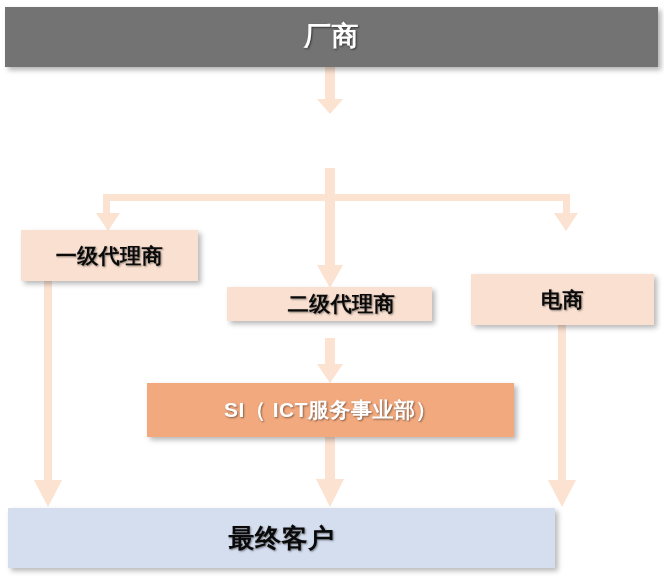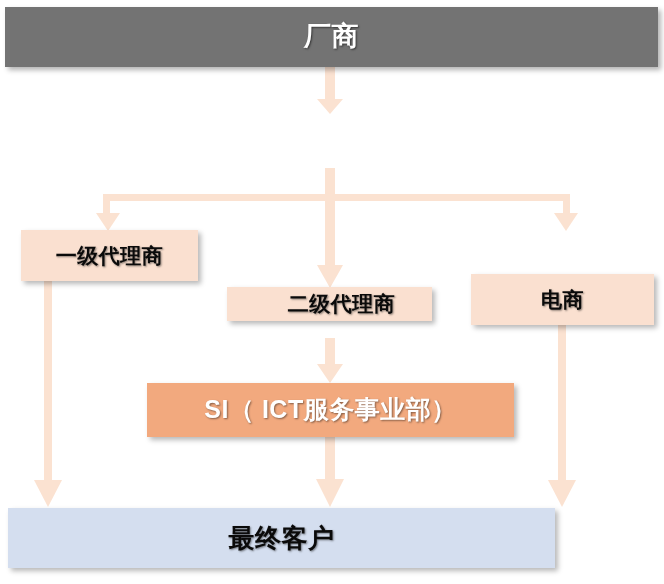--- a/index.html
+++ b/index.html
@@ -87,21 +87,21 @@
 
   
   #node-si {
     left: 147px; top: 383px;
     width: 367px; height: 54px;
     background: #F2A97E;
     box-shadow: 3px 3px 5px rgba(0,0,0,0.28);
   }
   #node-si .label {
     color: #ffffff;
-    font-size: 25px;
+    font-size: 21px;
     text-shadow: 1px 1px 2px rgba(0,0,0,0.45);
   }
 
   
   #node-customer {
     left: 8px;  top: 508px;
     width: 547px; height: 60px;
     background: #D4DEEF;
     box-shadow: 3px 3px 5px rgba(0,0,0,0.28);
   }

